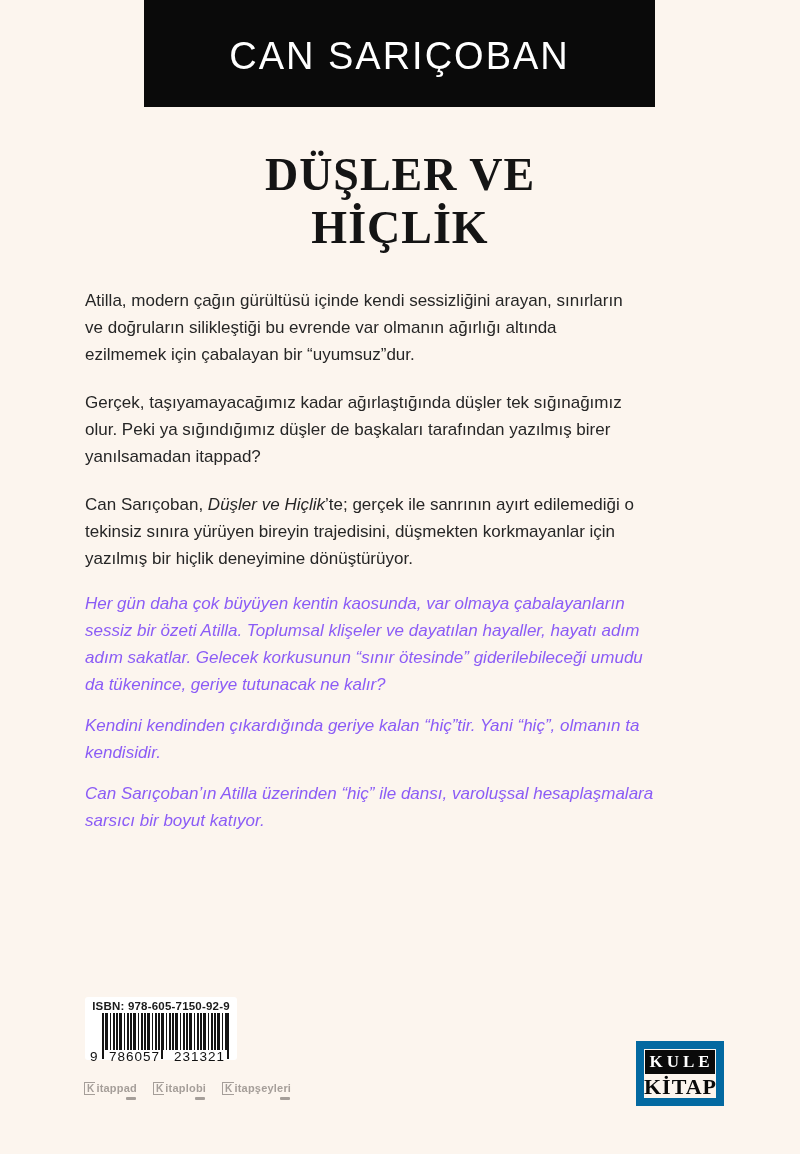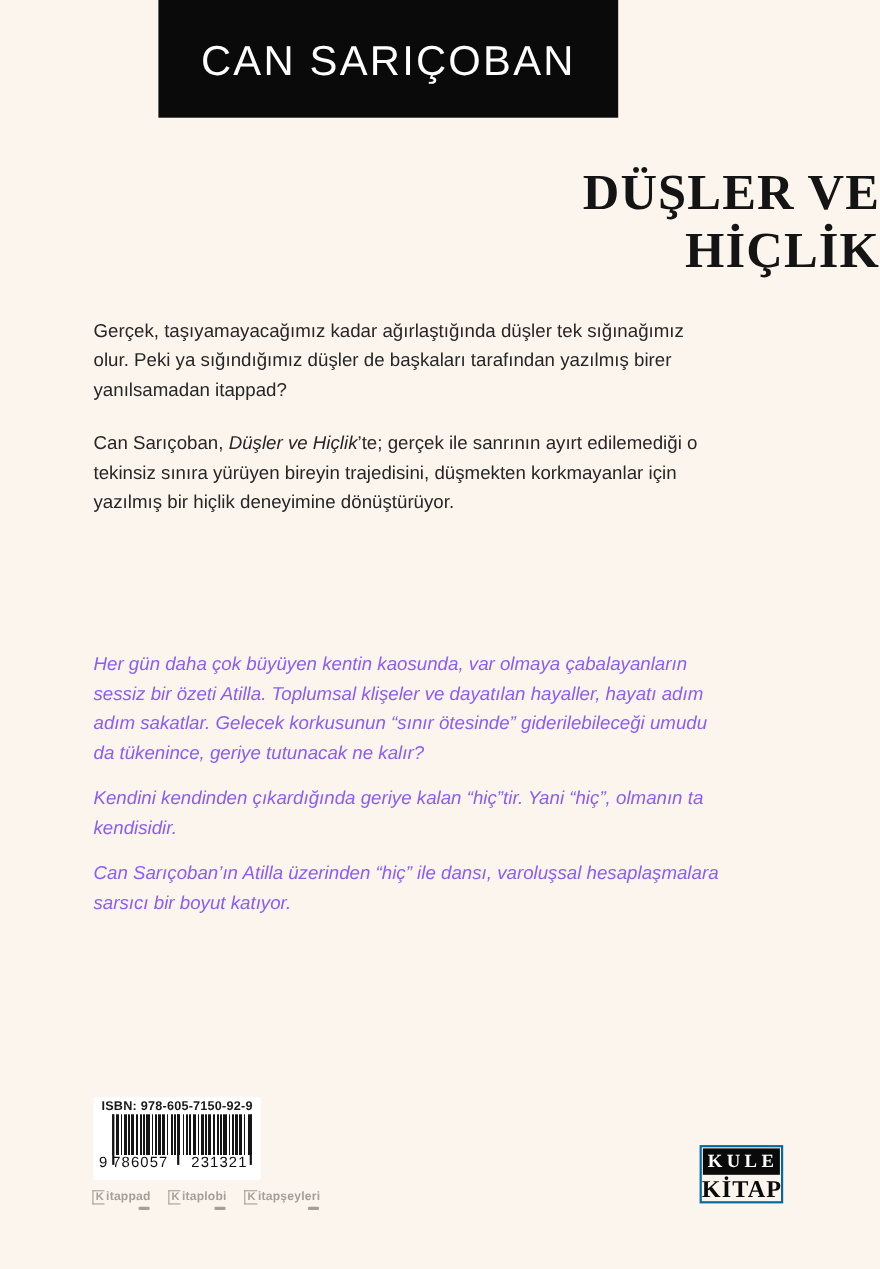--- a/index.html
+++ b/index.html
@@ -1,85 +1,88 @@
 <!DOCTYPE html>
 <html><head>
 <meta charset="utf-8">
 <style>
   html,body{margin:0;padding:0;}
   body{font-family:"Liberation Sans",sans-serif;}
   .page{position:relative;width:800px;height:1154px;background:#fcf5ee;overflow:hidden;margin:0 auto;}
 
   
-  .banner{position:absolute;left:144px;top:0;width:418px;height:107px;background:#0a0a0a;
+  .banner{position:absolute;left:144px;top:0;width:511px;height:107px;background:#0a0a0a;
           display:flex;align-items:center;justify-content:center;text-align:right;}
   .banner .author{color:#ffffff;font-size:38px;letter-spacing:2px;font-weight:400;
                   font-family:"Liberation Sans",sans-serif;padding-top:6px;}
 
   
-  .title{position:absolute;left:0;top:148px;width:800px;text-align:right;
+  .title{position:absolute;left:0;top:148px;width:800px;text-align:center;
          font-family:"Liberation Serif",serif;font-weight:700;font-size:46px;line-height:53px;
          letter-spacing:1px;color:#141414;white-space:pre-line;}
 
   
   .synopsis{position:absolute;left:85px;top:287px;width:675px;color:#262626;
             font-size:17px;line-height:27px;}
   .synopsis p{margin:0 0 21px 0;white-space:pre-line;}
   .synopsis .ital{font-style:italic;margin-top:35px;}
 
   .quote{position:absolute;left:85px;top:590px;width:690px;color:#8b5cf6;
          font-size:17px;line-height:27px;font-style:italic;}
   .quote p{margin:0 0 14px 0;white-space:pre-line;}
 
   .reviewer{position:absolute;left:85px;top:940px;width:622px;text-align:right;
             font-size:19px;font-weight:700;color:#1c1c1c;}
 
   
-  .barcode{position:absolute;left:85px;top:997px;width:152px;height:76px;background:#ffffff;
+  .barcode{position:absolute;left:85px;top:997px;width:152px;height:63px;background:#ffffff;
            border-radius:3px;box-sizing:border-box;padding:3px 5px 2px 5px;}
   .isbn{font-size:11.5px;font-weight:700;letter-spacing:.2px;color:#1a1a1a;text-align:center;white-space:nowrap;}
   .bc-wrap{position:relative;margin-top:1px;height:54px;}
   .bars{position:absolute;left:12px;right:3px;top:0;height:37px;
         background:repeating-linear-gradient(90deg,
           #141414 0 2px, transparent 2px 3px,
           #141414 3px 6px, transparent 6px 8px,
           #141414 8px 9px, transparent 9px 11px,
           #141414 11px 13px, transparent 13px 14px);}
   .guard{position:absolute;top:0;width:2px;height:46px;background:#141414;}
   .g1{left:12px;} .g2{left:50%;} .g3{right:3px;}
   .nums{position:absolute;left:0;right:0;top:36px;display:flex;font-size:13.5px;color:#111;
         font-family:"Liberation Sans",sans-serif;}
   .nums span{background:transparent;}
-  .n1{width:12px;} .n2{flex:1;letter-spacing:1px;} .n3{flex:1;text-align:center;letter-spacing:1px;}
+  .n1{width:12px;} .n2{flex:1;text-align:center;letter-spacing:1px;} .n3{flex:1;text-align:center;letter-spacing:1px;}
 
   
   .brands{position:absolute;left:84px;top:1082px;display:flex;gap:16px;align-items:flex-start;}
   .brand{color:#a59e99;font-size:11px;font-weight:700;letter-spacing:.2px;display:flex;align-items:baseline;position:relative;padding-bottom:5px;}
   .kicon{display:inline-block;border:1px solid #a59e99;border-right:none;padding:0 1px 0 2px;margin-right:1px;font-size:10px;line-height:11px;}
   .brand .badge{position:absolute;right:1px;bottom:0;width:10px;height:3px;background:#a59e99;border-radius:1px;}
 
   
-  .kule{position:absolute;left:636px;top:1041px;width:72px;border:2px solid #0369a1;background:#fcf5ee;
+  .kule{position:absolute;left:636px;top:1041px;width:72px;border:8px solid #0369a1;background:#fcf5ee;
         font-family:"Liberation Serif",serif;font-weight:700;text-align:center;}
   .kule-top{margin:1px;background:#0a0a0a;color:#ffffff;font-size:17px;line-height:24px;letter-spacing:4px;padding-left:3px;}
   .kule-bottom{color:#0a0a0a;font-size:22px;line-height:23px;letter-spacing:1px;}
 </style>
 </head>
 <body>
 
 <div class="page">
 
   <div class="banner">
     <span class="author">CAN SARIÇOBAN</span>
   </div>
 
   <div class="title">DÜŞLER VE
 HİÇLİK</div>
 
   <div class="synopsis">
+    <p>Atilla, modern çağın gürültüsü içinde kendi sessizliğini arayan, sınırların
+ve doğruların silikleştiği bu evrende var olmanın ağırlığı altında
+ezilmemek için çabalayan bir “uyumsuz”dur.</p>
     <p>Gerçek, taşıyamayacağımız kadar ağırlaştığında düşler tek sığınağımız
 olur. Peki ya sığındığımız düşler de başkaları tarafından yazılmış birer
 yanılsamadan itappad?</p>
     <p><span>Can Sarıçoban, </span><span class="ital">Düşler ve Hiçlik</span><span>’te; gerçek ile sanrının ayırt edilemediği o
 tekinsiz sınıra yürüyen bireyin trajedisini, düşmekten korkmayanlar için
 yazılmış bir hiçlik deneyimine dönüştürüyor.</span></p>
   </div>
 
   <div class="quote">
     <p>Her gün daha çok büyüyen kentin kaosunda, var olmaya çabalayanların

